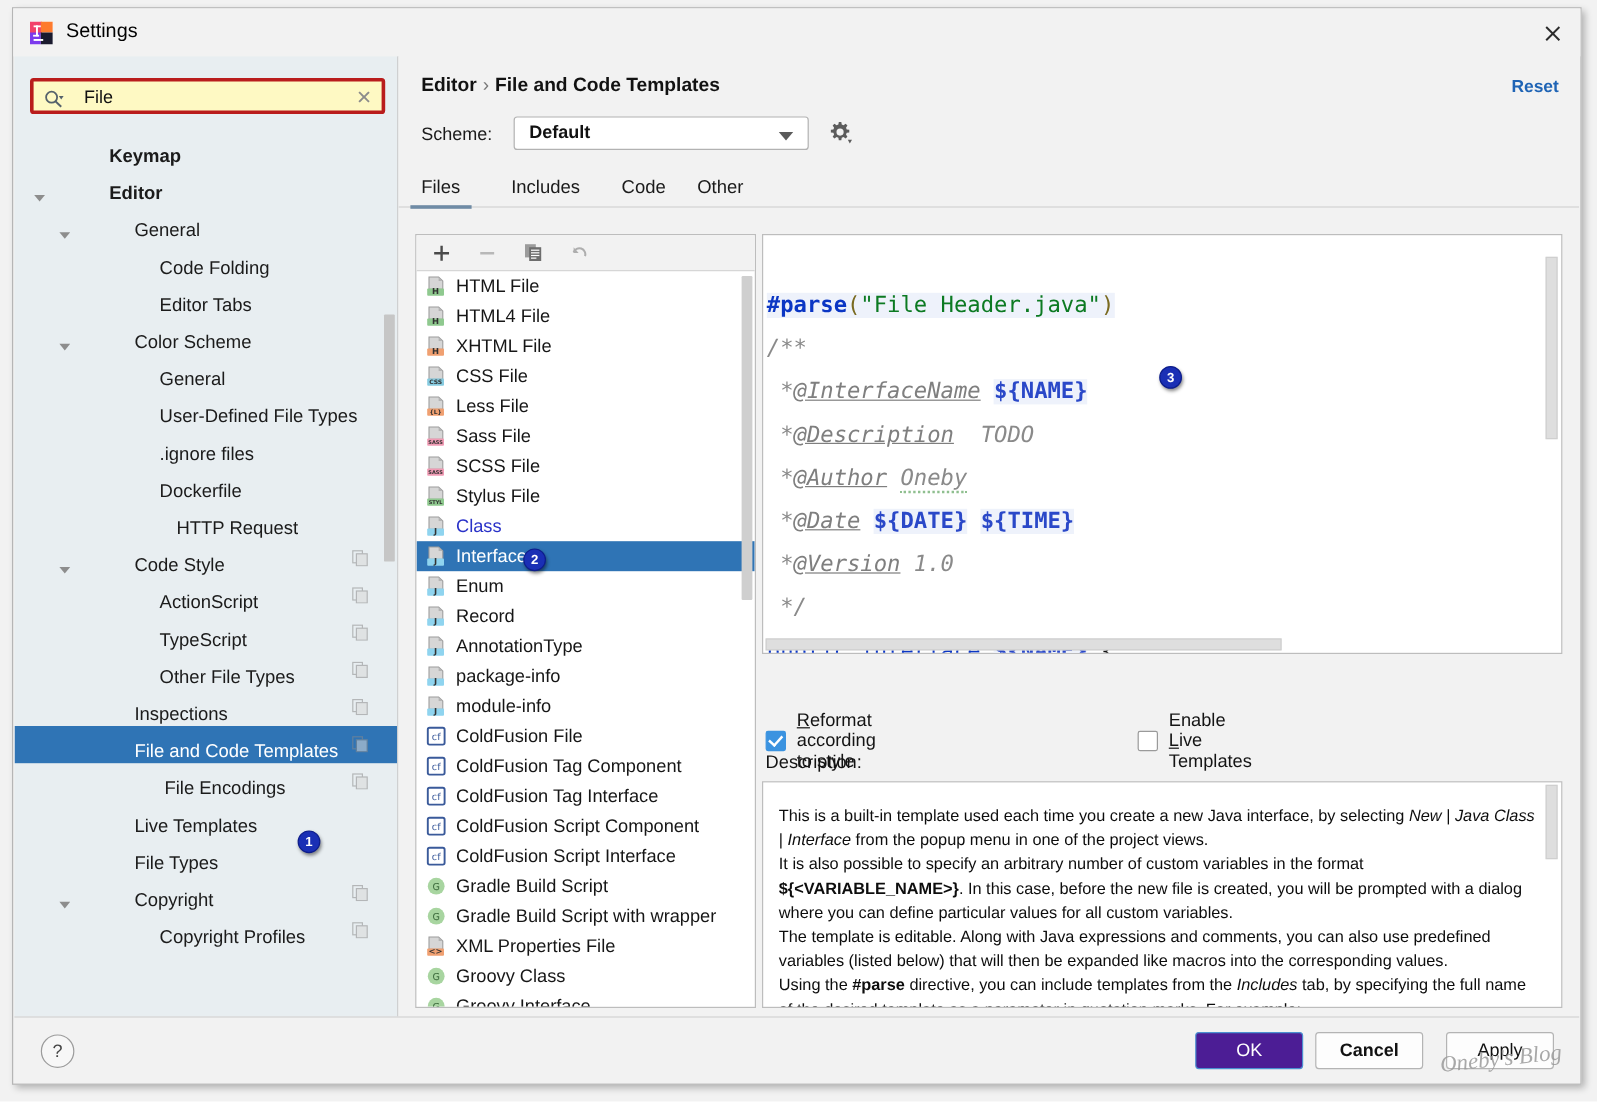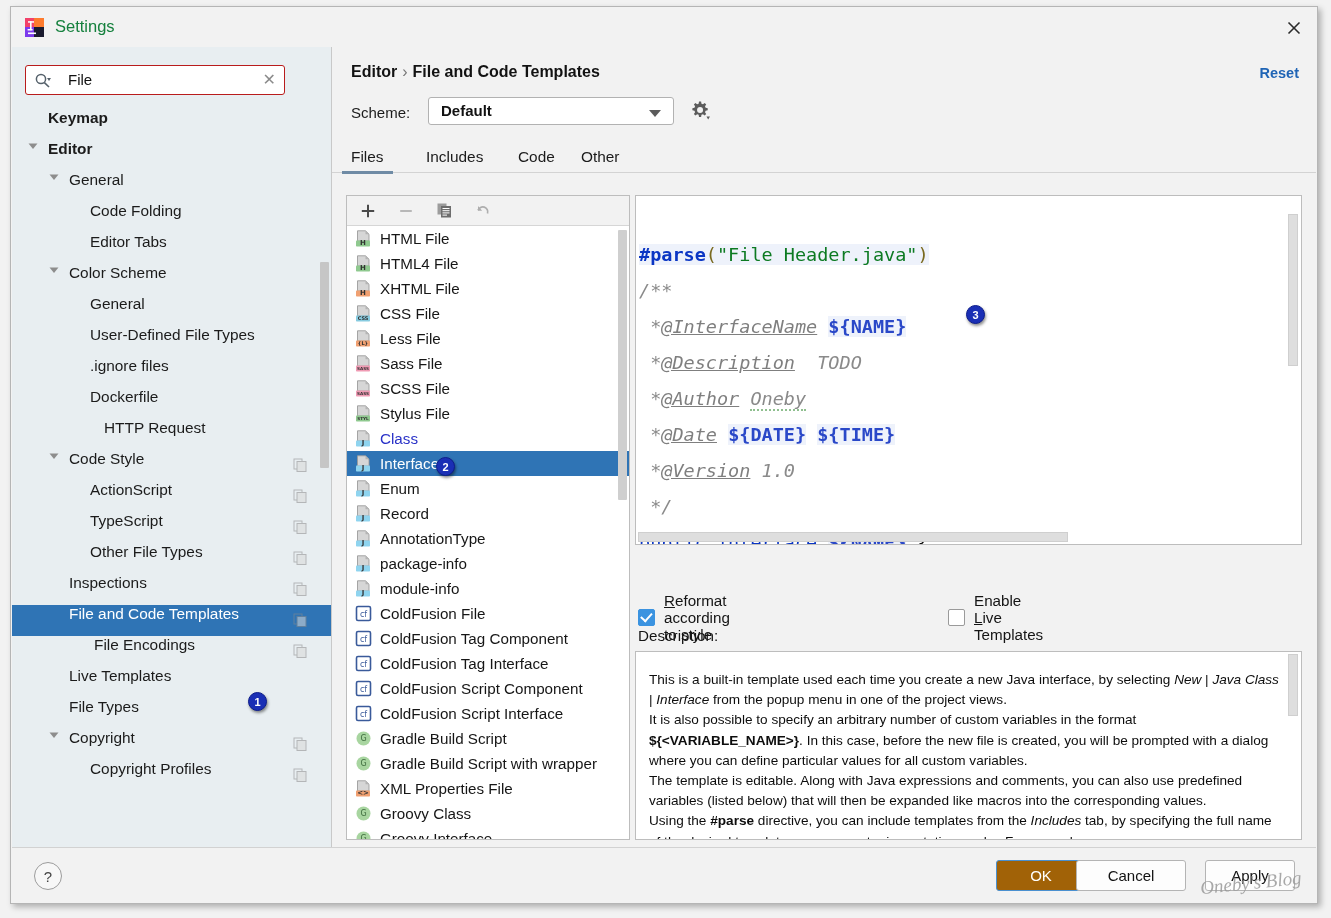--- a/index.html
+++ b/index.html
@@ -26,65 +26,65 @@
   }
   .titlebar {
     position: absolute; left: 0; top: 0; right: 0; height: 40px;
     background: #f2f2f2;
   }
   .app-icon {
     position: absolute; left: 14px; top: 11px; width: 19px; height: 19px;
   }
   .title-text {
     position: absolute; left: 44px; top: 10px;
-    font-size: 16.5px; color: #15803d;
+    font-size: 16.5px; color: #000000;
   }
   .close-btn {
     position: absolute; right: 10px; top: 10px;
     width: 26px; height: 22px;
     display: flex; align-items: center; justify-content: center;
     font-size: 19px; color: #2b2b2b; cursor: pointer;
     line-height: 1;
   }
   
   .sidebar {
     position: absolute; left: 1px; top: 40px;
     width: 320px; bottom: 55px;
     background: #e8eef1;
     border-right: 1px solid #c9c9c9;
     overflow: hidden;
   }
   .search-wrap {
     position: absolute; left: 13px; top: 18px;
-    width: 260px; height: 30px;
-    background: #ffffff;
-    border: 1px solid #b91c1c;
+    width: 296px; height: 30px;
+    background: #fef9c3;
+    border: 3px solid #b91c1c;
     border-radius: 3px;
   }
   .search-ic {
     position: absolute; left: 8px; top: 6px;
     width: 18px; height: 18px;
   }
   .search-val {
     position: absolute; left: 42px; top: 5px;
     font-size: 15px; color: #111;
   }
   .search-clear {
     position: absolute; right: 8px; top: 4px;
     font-size: 16px; color: #8b8b8b; cursor: pointer;
   }
   .tree {
     position: absolute; left: 0; top: 62px; right: 0; bottom: 0;
     overflow: hidden;
   }
   .trow {
     position: relative; height: 31px;
-    display: flex; align-items: flex-start;
+    display: flex; align-items: flex-end;
     font-size: 15.4px; color: #1b1b1b;
-    white-space: nowrap; cursor: default;
+    white-space: nowrap; cursor: default; padding-left: 43px;
   }
   .trow.sel { background: #2f74b5; color: #ffffff; }
   .trow.bold { font-weight: bold; }
   .tw { position: absolute; width: 12px; height: 12px; }
   .tw svg { display: block; }
   .tlabel { display: inline-block; }
   .copy-ic {
     position: absolute; right: 24px; top: 8px;
     width: 14px; height: 14px; opacity: .55;
   }
@@ -269,24 +269,24 @@
     display: flex; align-items: center; justify-content: center;
     font-size: 15px; cursor: pointer; background: #f7f7f7;
   }
   .btn {
     position: absolute; top: 12px; height: 31px;
     border: 1px solid #b4b4b4; background: #fdfdfd; border-radius: 3px;
     display: flex; align-items: center; justify-content: center;
     font-size: 15px; color: #121212; cursor: pointer;
   }
   .btn.primary {
-    background: #a16207; border-color: #4a90d0; color: #fff;
+    background: #4c1d95; border-color: #4a90d0; color: #fff;
   }
   #btn-ok { right: 230px; width: 90px; }
-  #btn-cancel { right: 130px; width: 110px; }
+  #btn-cancel { right: 130px; width: 90px; font-weight: bold; }
   #btn-apply { right: 21px; width: 90px; }
   .watermark {
     position: absolute; right: 14px; bottom: 8px;
     font-size: 19px; color: #9a9a9a;
     font-style: italic; font-family: "Liberation Serif", serif;
     transform: rotate(-6deg); opacity: .85;
     pointer-events: none;
   }
   
   .marker {

